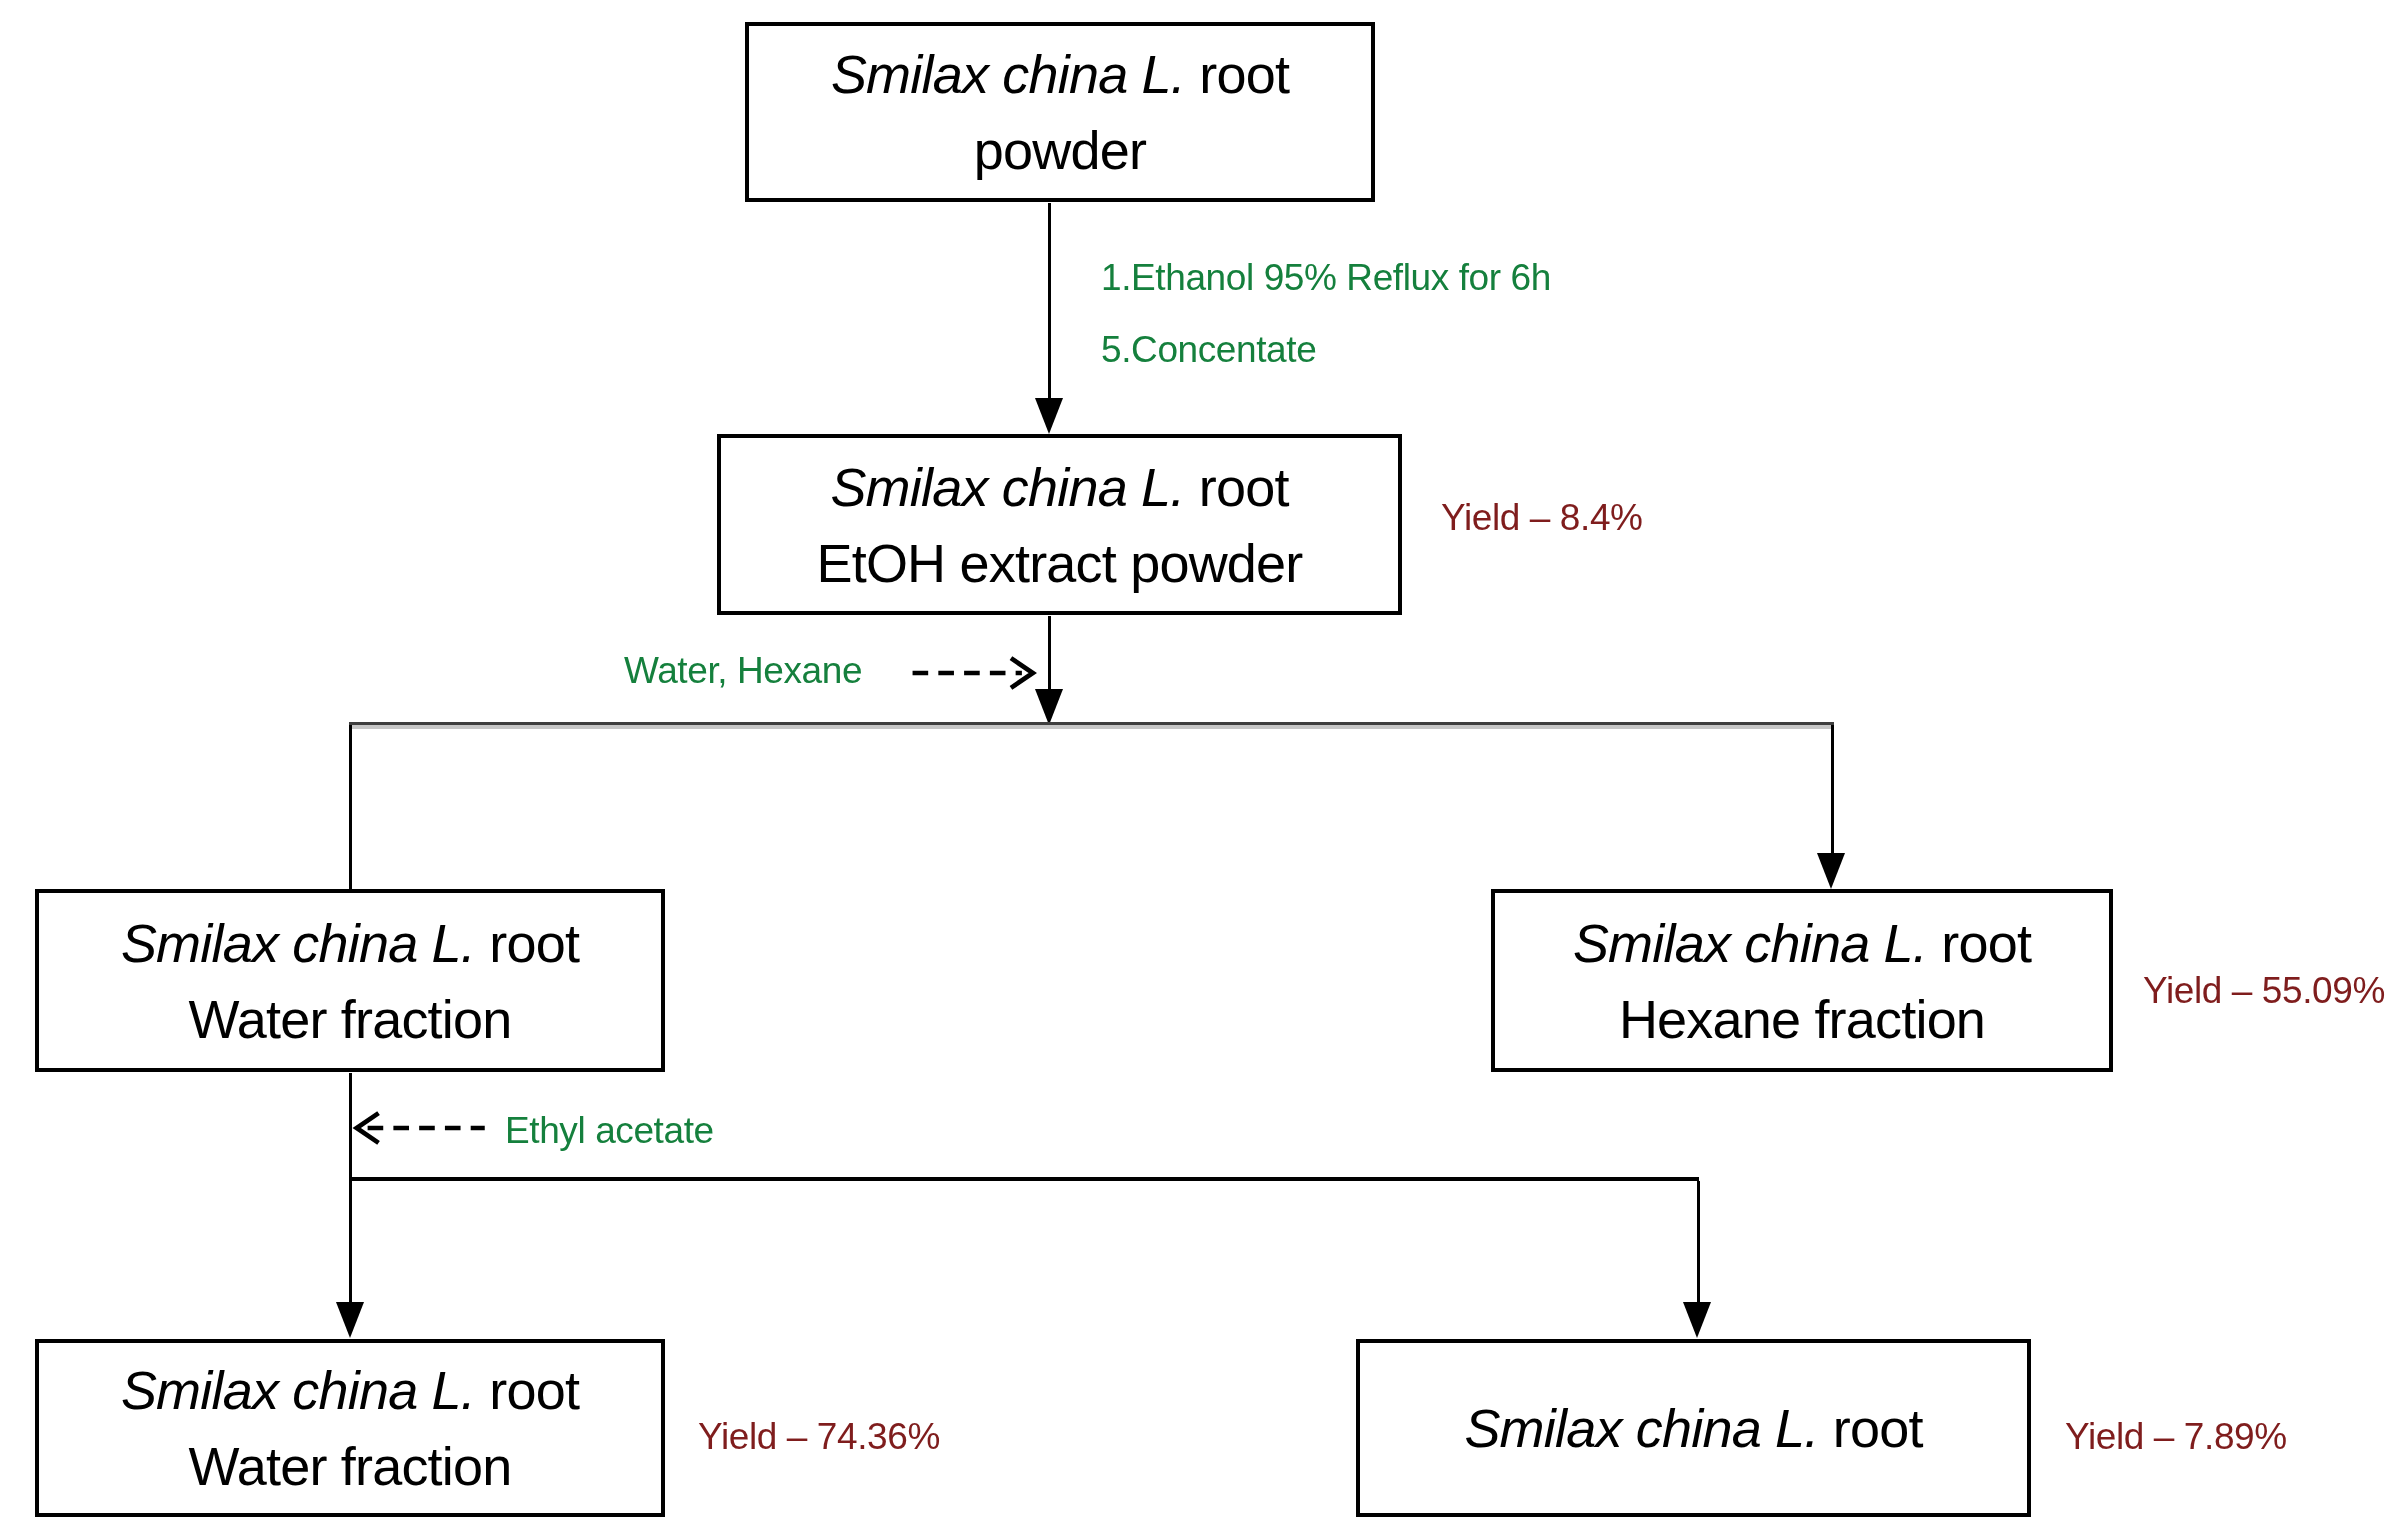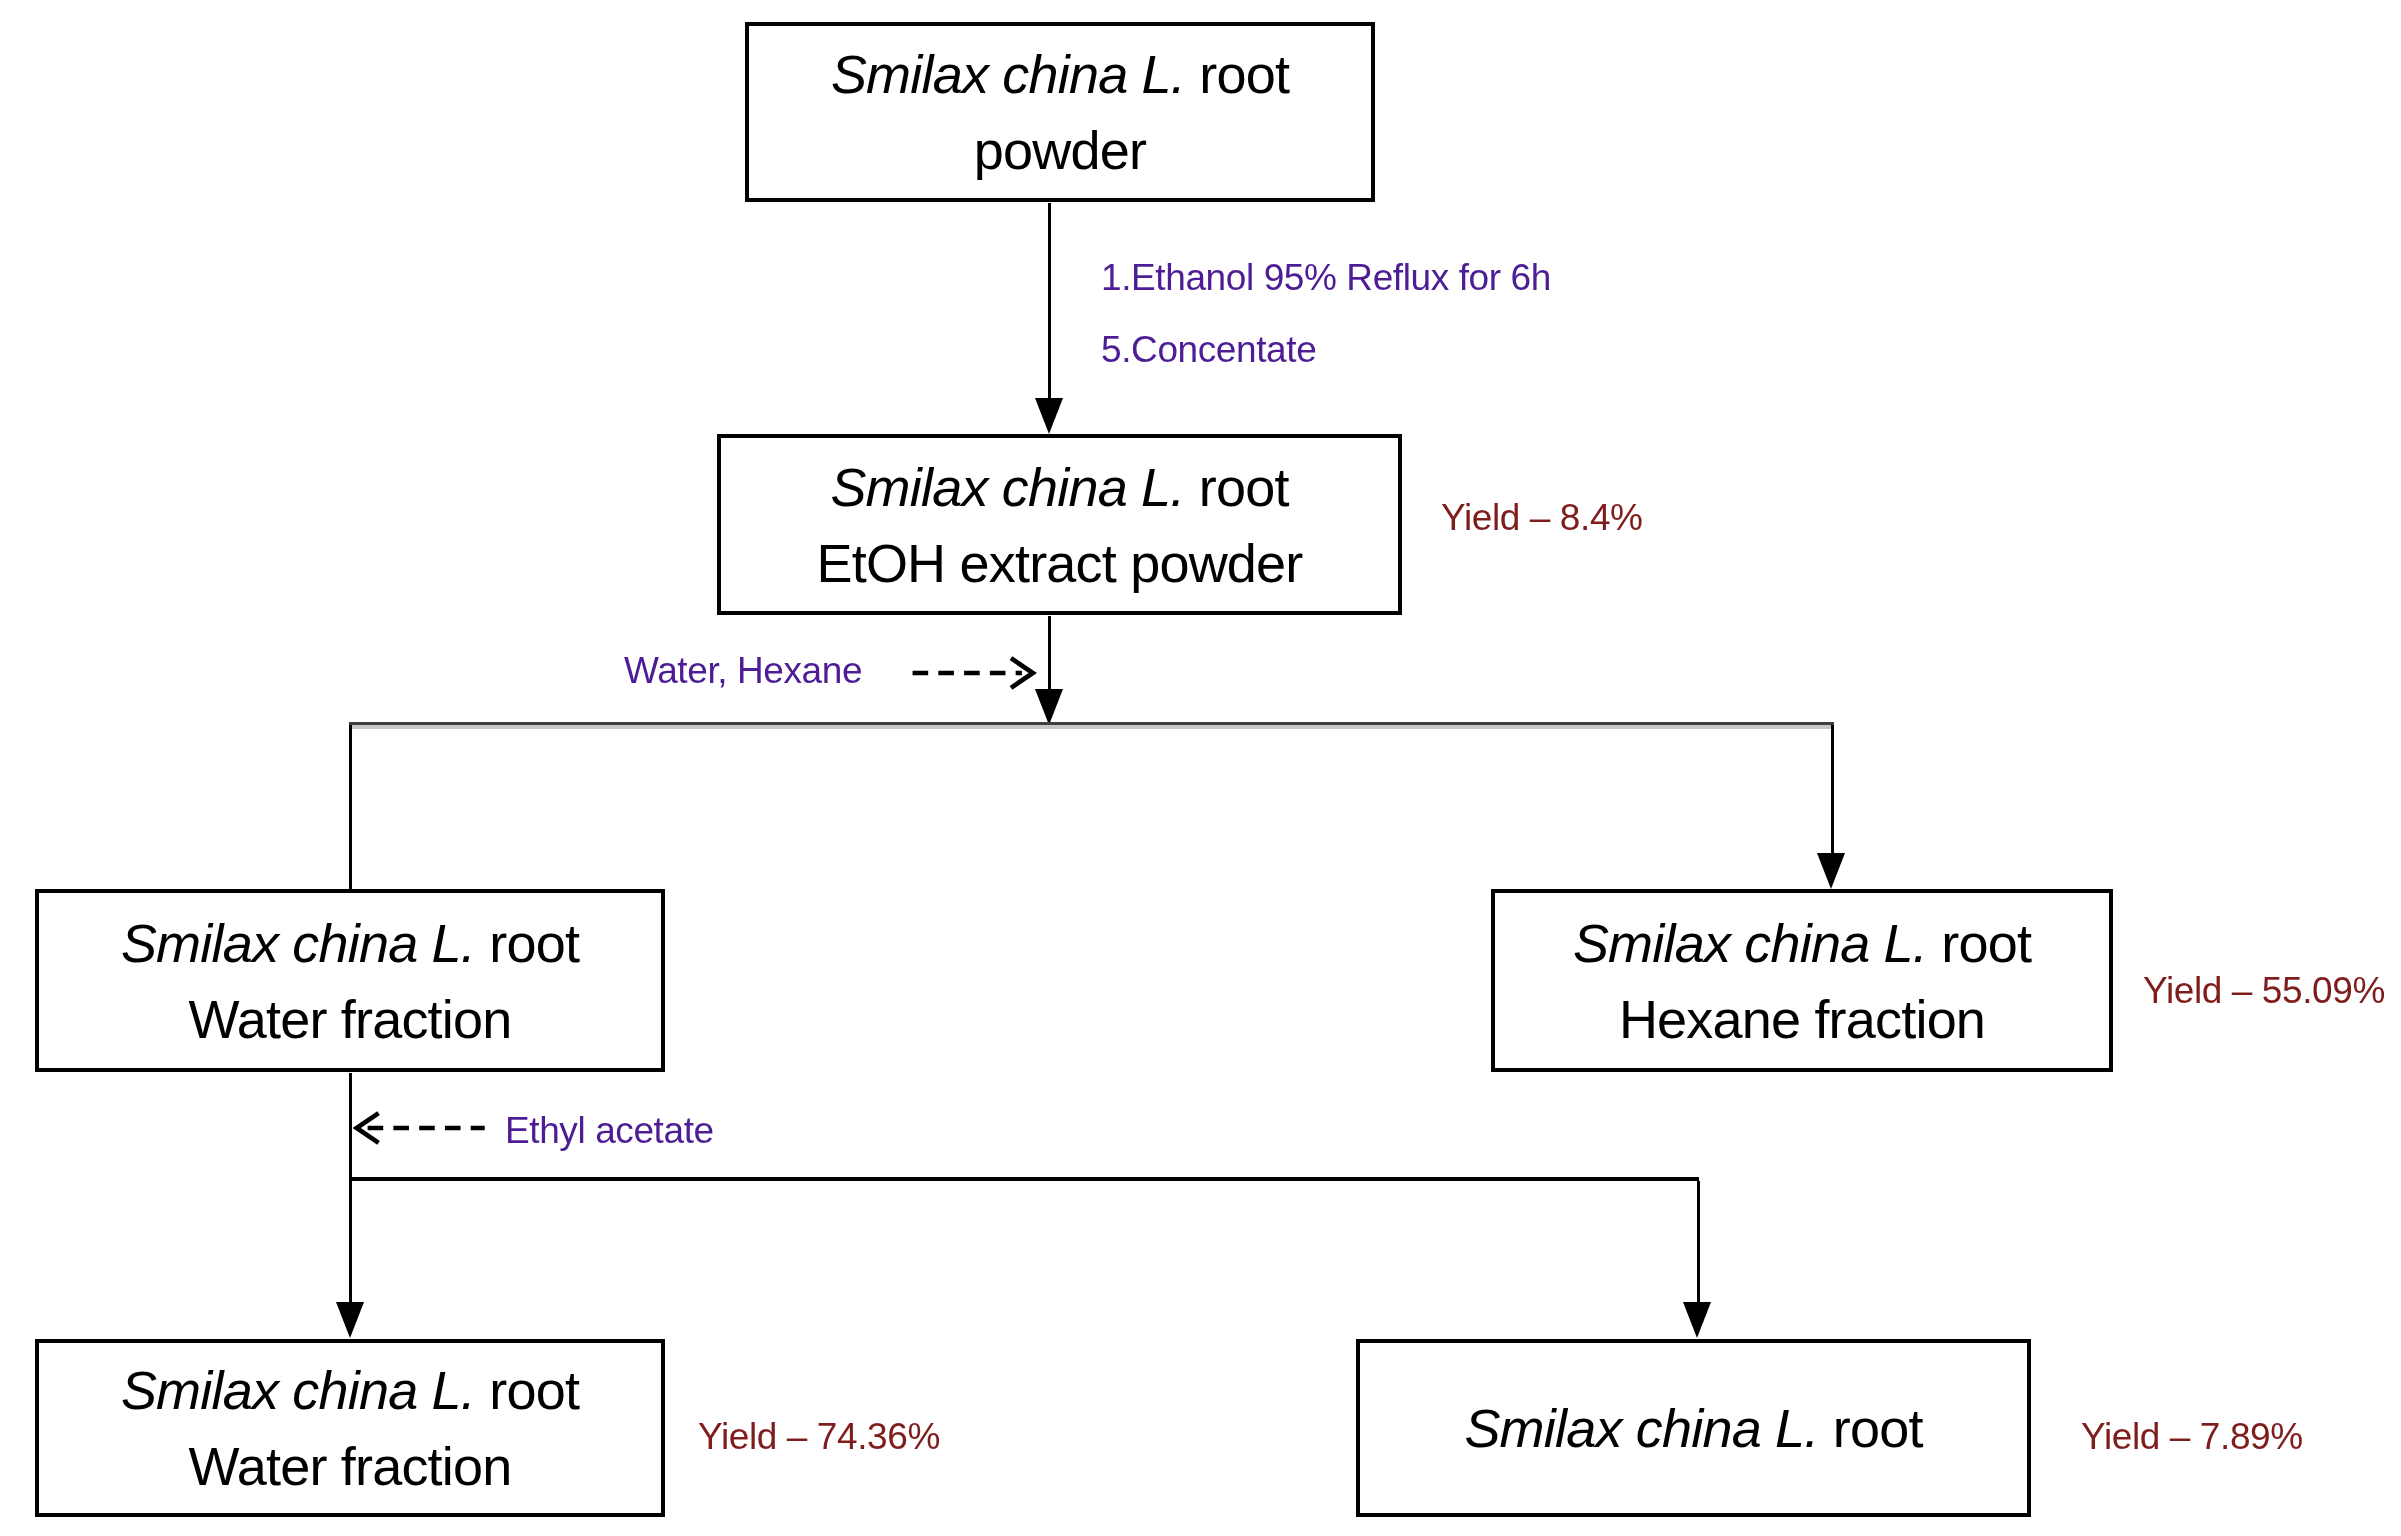--- a/index.html
+++ b/index.html
@@ -30,21 +30,21 @@
     line-height: 76px;
     color: #000000;
   }
   .pbox .it { font-style: italic; }
   .pbox .rest { white-space: pre; }
   .lbl {
     position: absolute;
     font-size: 37px;
     line-height: 47px;
     letter-spacing: -0.4px;
-    color: #4c1d95;
+    color: #15803d;
     white-space: nowrap;
   }
   .yield {
     position: absolute;
     font-size: 37px;
     line-height: 47px;
     letter-spacing: -0.4px;
     color: #7f1d1d;
     white-space: nowrap;
     text-align: right;
@@ -155,16 +155,16 @@
     </div>
     <div>Water fraction</div>
   </div>
   <div class="yield" style="left:698px; top:1413px;">Yield – 74.36%</div>
 
   <div class="pbox" style="left:1356px; top:1339px; width:667px; height:170px;">
     <div>
       <span class="it">Smilax china L.</span><span class="rest"> root</span>
     </div>
   </div>
-  <div class="yield" style="left:2065px; top:1413px;margin-left:16px;">Yield – 7.89%</div>
+  <div class="yield" style="left:2065px; top:1413px;">Yield – 7.89%</div>
 
 </div>
 
 
 </body></html>

